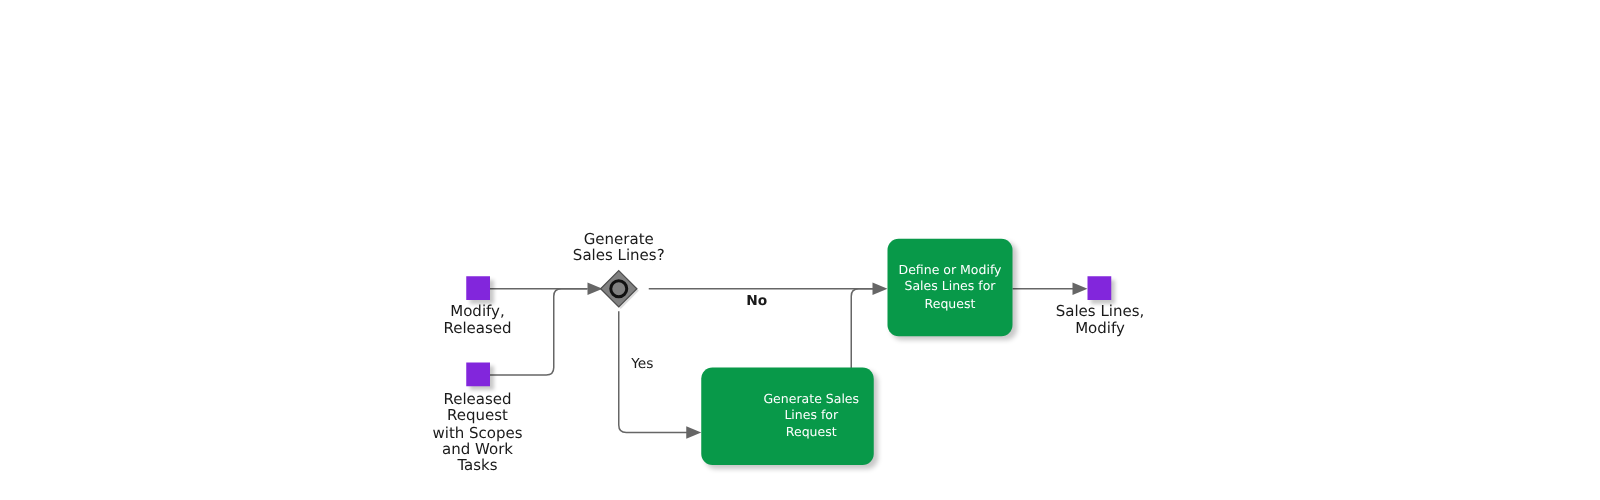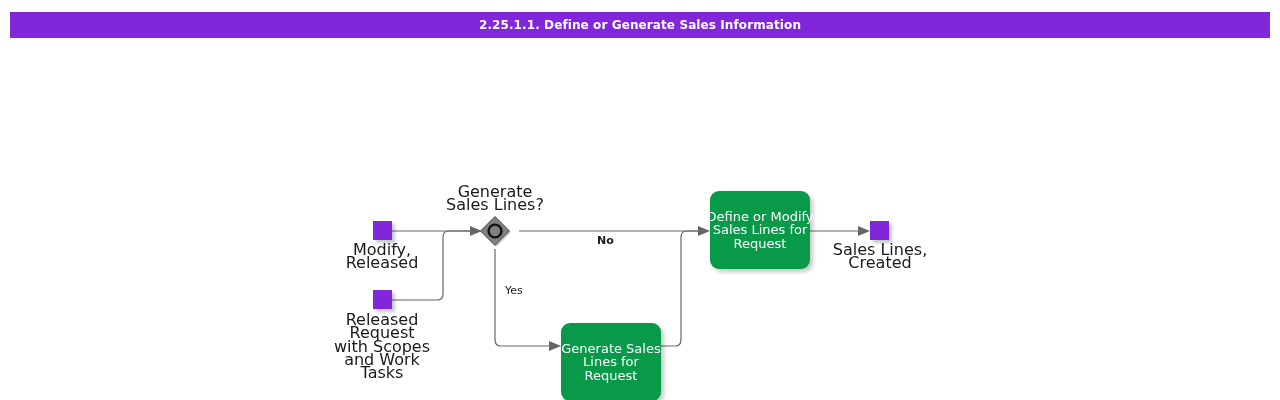--- a/index.html
+++ b/index.html
@@ -68,21 +68,21 @@
     width: 19px;
     height: 19px;
     background: #8226dc;
     box-shadow: 3px 3px 3px rgba(0,0,0,0.22);
   }
 
   
   .node-caption {
     position: absolute;
     font-family: "DejaVu Sans", sans-serif;
-    font-size: 16px;
+    font-size: 12px;
     color: #1a1a1a;
     line-height: 13.3px;
     text-align: center;
     white-space: pre;
   }
 
   
   .gateway {
     position: absolute;
     width: 34px;
@@ -98,43 +98,40 @@
     background: #089949;
     border-radius: 9px;
     box-shadow: 3px 3px 4px rgba(0,0,0,0.22);
     display: flex;
     align-items: center;
     justify-content: center;
   }
   .task .task-label {
     color: #ffffff;
     font-family: "DejaVu Sans", sans-serif;
-    font-size: 13px;
+    font-size: 10px;
     line-height: 13.2px;
     text-align: center;
     white-space: pre;
   }
 
   
   .flow-label {
     position: absolute;
     font-family: "DejaVu Sans", sans-serif;
     font-size: 11px;
     color: #1a1a1a;
     white-space: pre;
   }
 </style>
 </head>
 <body>
 
 <div id="canvas">
 
-  <div class="title-bar">
-    <span class="title-text">2.25.1.1. Define or Generate Sales Information</span>
-  </div>
 
   <svg id="flows" viewBox="0 0 1280 400" width="1280" height="400">
 
     
     <path class="flow-line" d="M 392 231 L 470 231"></path>
 
     
     <path class="flow-line" d="M 392 300 L 437 300 Q 443 300 443 294 L 443 237 Q 443 231 449 231 L 470 231"></path>
 
     
@@ -177,27 +174,27 @@
       <circle cx="17" cy="17" r="6.4" fill="none" stroke="#111111" stroke-width="2.4"></circle>
     </svg>
   </div>
 
   <div class="task" style="left:710px; top:191px;">
     <span class="task-label">Define or Modify
 Sales Lines for
 Request</span>
   </div>
 
-  <div class="task" style="left:561px; top:323px;">
+  <div class="task" style="left:561px; top:294px;padding-left:38px;">
     <span class="task-label">Generate Sales
 Lines for
 Request</span>
   </div>
 
   <div class="data-node" style="left:870px; top:221px;"></div>
   <div class="node-caption" style="left:820px; top:243px; width:120px;">Sales Lines,
-Created</div>
+Modify</div>
 
   <div class="flow-label" style="left:597px; top:234px;font-weight:bold;">No</div>
 
   <div class="flow-label" style="left:505px; top:284px;text-align:center;">Yes</div>
 
 </div>
 
 </body></html>

